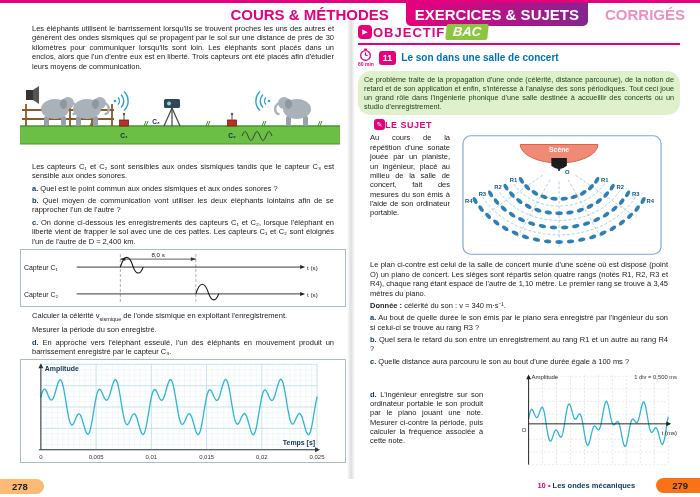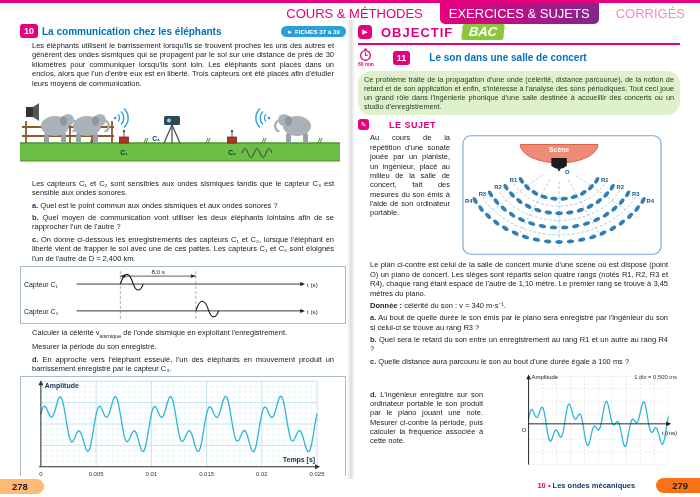--- a/index.html
+++ b/index.html
@@ -1,19 +1,19 @@
 <!DOCTYPE html>
 <html><head>
 <meta charset="utf-8">
 <style>
   html,body{margin:0;padding:0}
   body{width:700px;height:497px;background:#fff;font-family:"Liberation Sans",sans-serif;position:relative;overflow:hidden;color:#222}
   .topline{position:absolute;top:0;left:0;width:100%;height:3px;background:#e5007d}
   .tabs{position:absolute;top:3px;right:6px;display:flex;gap:8px;align-items:stretch}
-  .tab{font-weight:400;font-size:13px;padding:3px 9px;border-radius:0 0 5px 5px;white-space:nowrap}
+  .tab{font-weight:700;font-size:15px;padding:3px 9px;border-radius:0 0 5px 5px;white-space:nowrap}
   .tab-cours{color:#e5007d}
   .tab-active{color:#fff;background:linear-gradient(90deg,#e5007d,#83268f)}
   .tab-corr{color:#ef8fc0}
   .gutter{position:absolute;top:20px;bottom:18px;left:347px;width:8px;background:linear-gradient(90deg,rgba(0,0,0,0),rgba(0,0,0,.13),rgba(0,0,0,0))}
   .page{position:absolute;top:24px;height:452px;overflow:hidden}
   .page-left{left:20px;width:326px}
   .page-right{left:358px;width:322px}
   p{margin:0 12px 3px;font-size:7.5px;line-height:1.25;text-align:justify}
   .qletter{font-weight:700;color:#123a63}
   sub{font-size:5.5px}
@@ -23,30 +23,30 @@
   .fiches{background:#2a9fd8;color:#fff;font-weight:700;font-size:6.2px;padding:2px 6px;border-radius:7px;white-space:nowrap}
   .chartbox{border:1px solid #a8bcc9;margin:2px 0 4px;background:#fff;line-height:0}
   svg text{font-family:"Liberation Sans",sans-serif}
   .t7{font-size:7px;fill:#222}
   .t65{font-size:6.2px;fill:#222}
   .t6{font-size:6px;fill:#333}
   .t7b{font-size:7px;fill:#14324f;font-weight:700}
   .t6b{font-size:6px;fill:#14557e;font-weight:700}
   .t7w{font-size:7px;fill:#fff;font-weight:700}
   .ilabel{font-size:6.5px;fill:#0d2b4e;font-weight:700}
-  .obj-header{display:flex;align-items:center;gap:9px;border-bottom:2px solid #e5007d;padding-bottom:3px;margin-bottom:3px}
+  .obj-header{display:flex;align-items:center;gap:1px;border-bottom:2px solid #e5007d;padding-bottom:3px;margin-bottom:3px}
   .play{width:14px;height:14px;background:#e5007d;color:#fff;border-radius:4px;display:flex;align-items:center;justify-content:center;font-size:7px}
   .objectif{color:#e5007d;font-weight:700;font-size:13px;letter-spacing:1px}
   .bac{background:#8cc63e;color:#fff;font-weight:700;font-style:italic;font-size:13px;padding:0 7px 1px;border-radius:2px;transform:skewX(-6deg)}
-  .title-row{display:flex;align-items:center;gap:19px;margin:2px 0 4px}
+  .title-row{display:flex;align-items:center;gap:5px;margin:2px 0 4px}
   .timer{display:flex;flex-direction:column;align-items:center;line-height:1}
   .timer .dur{font-size:5px;color:#e5007d;font-weight:700;margin-top:1px}
   .greenbox{background:#dff0cd;border-radius:13px;padding:4px 6px;margin-bottom:4px}
   .greenbox p{margin:0;font-size:7.3px;color:#23411f}
-  .sujet{display:flex;align-items:center;gap:20px;margin:2px 0 3px}
+  .sujet{display:flex;align-items:center;gap:0;margin:2px 16px 3px}
   .sujet .icon{width:11px;height:11px;background:#e5007d;color:#fff;border-radius:3px;font-size:7px;display:flex;align-items:center;justify-content:center}
   .sujet .lbl{color:#e5007d;font-weight:700;font-size:9px;letter-spacing:.5px}
   .cols{display:flex;margin-bottom:3px}
   .coltext{width:104px}
   .cols2{display:flex;gap:20px;align-items:center}
   .cols2 .coltext2{width:138px}
   .foot-left{position:absolute;left:0;bottom:3px;background:#fdba74;border-radius:0 9px 9px 0;padding:2px 16px 2px 12px;font-weight:700;font-size:9.5px;color:#222}
   .foot-right{position:absolute;right:0;bottom:4px;display:flex;align-items:center;gap:21px}
   .chapter{font-size:7.5px;font-weight:700;color:#123a63}
   .chapter .num{color:#e5007d}
@@ -61,25 +61,20 @@
 <div class="tabs">
   <span class="tab tab-cours">COURS &amp; MÉTHODES</span>
   <span class="tab tab-active">EXERCICES &amp; SUJETS</span>
   <span class="tab tab-corr">CORRIGÉS</span>
 </div>
 
 <div class="gutter"></div>
 
 <div class="page page-left">
 
-  <div class="ex-title">
-    <span class="numbadge">10</span>
-    <span class="ex-name">La communication chez les éléphants</span>
-    <span class="fiches">► FICHES 37 à 39</span>
-  </div>
 
   <p>Les éléphants utilisent le barrissement lorsqu'ils se trouvent proches les uns des autres et génèrent des ondes sismiques qui se propagent par le sol sur une distance de près de 30 kilomètres pour communiquer lorsqu'ils sont loin. Les éléphants sont placés dans un enclos, alors que l'un d'entre eux est en liberté. Trois capteurs ont été placés afin d'étudier leurs moyens de communication.</p>
 
   <svg viewBox="0 0 320 84" width="320" height="84">
     <defs>
       <g id="eleph">
         <rect x="-12" y="-10" width="5" height="10" rx="2" fill="#98a0a8"></rect>
         <rect x="5" y="-10" width="5" height="10" rx="2" fill="#98a0a8"></rect>
         <ellipse cx="-1" cy="-17" rx="14" ry="10" fill="#a9b1b9"></ellipse>
         <circle cx="12" cy="-23" r="6" fill="#a9b1b9"></circle>

